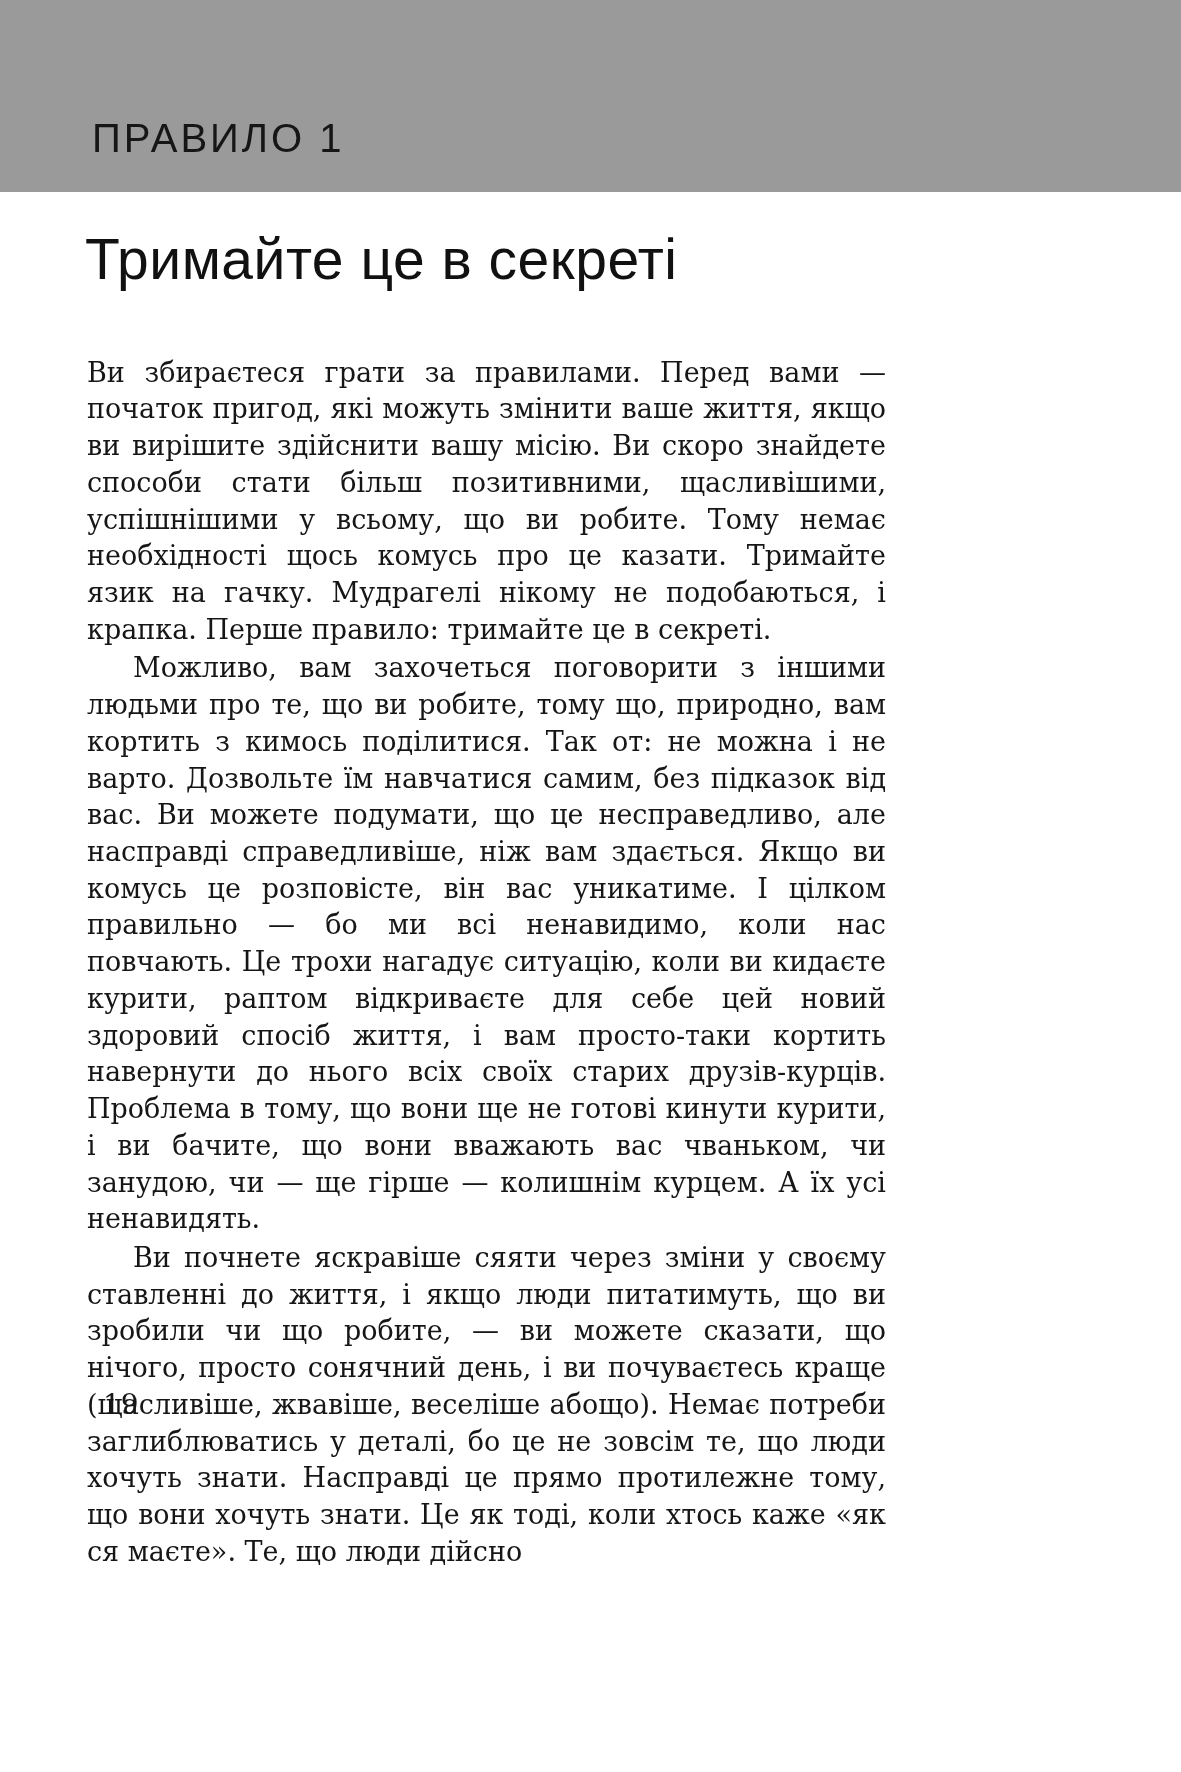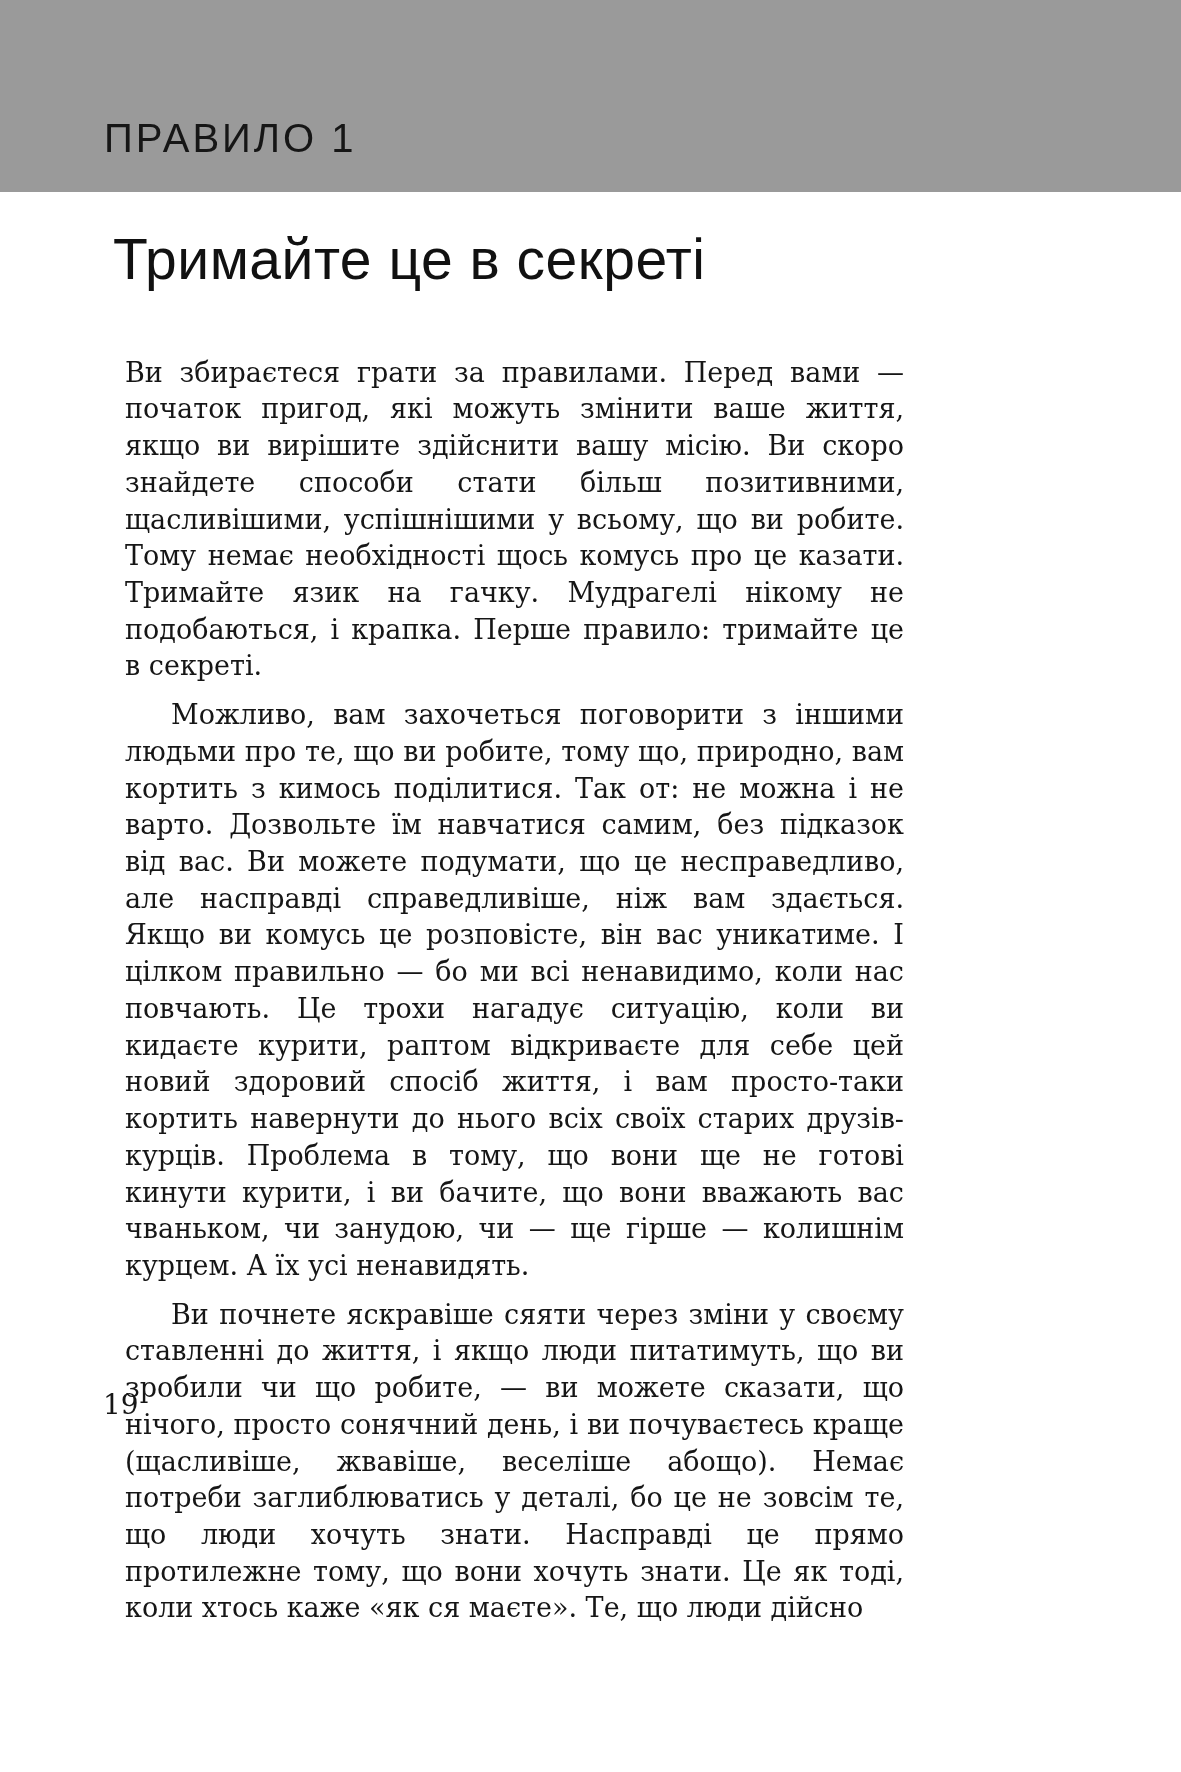--- a/index.html
+++ b/index.html
@@ -20,50 +20,50 @@
   .chapter-band {
     position: absolute;
     top: 0;
     left: 0;
     width: 1181px;
     height: 192px;
     background: #9a9a9a;
   }
   .chapter-kicker {
     position: absolute;
-    left: 104px;
+    left: 92px;
     top: 116px;
     font-family: "Liberation Sans", "DejaVu Sans", sans-serif;
     font-size: 40px;
     font-weight: 400;
     letter-spacing: 3px;
     color: #161616;
   }
 
   
   .content {
     position: absolute;
-    left: 113px;
+    left: 85px;
     top: 228px;
     width: 803px;
   }
   .chapter-title {
     font-family: "Liberation Sans", "DejaVu Sans", sans-serif;
     font-size: 57px;
     font-weight: 400;
     letter-spacing: 0.5px;
     color: #111111;
     margin: 0 0 64px 0;
     line-height: 1.1;
   }
   .body-text p {
     font-size: 27px;
     line-height: 1.36;
     text-align: justify;
-    margin: 12px;
+    margin: 2px;
     color: #161616;
     hyphens: auto;
   }
   .body-text p.indent {
     text-indent: 46px;
   }
 
   .page-number {
     position: absolute;
     left: 103px;

